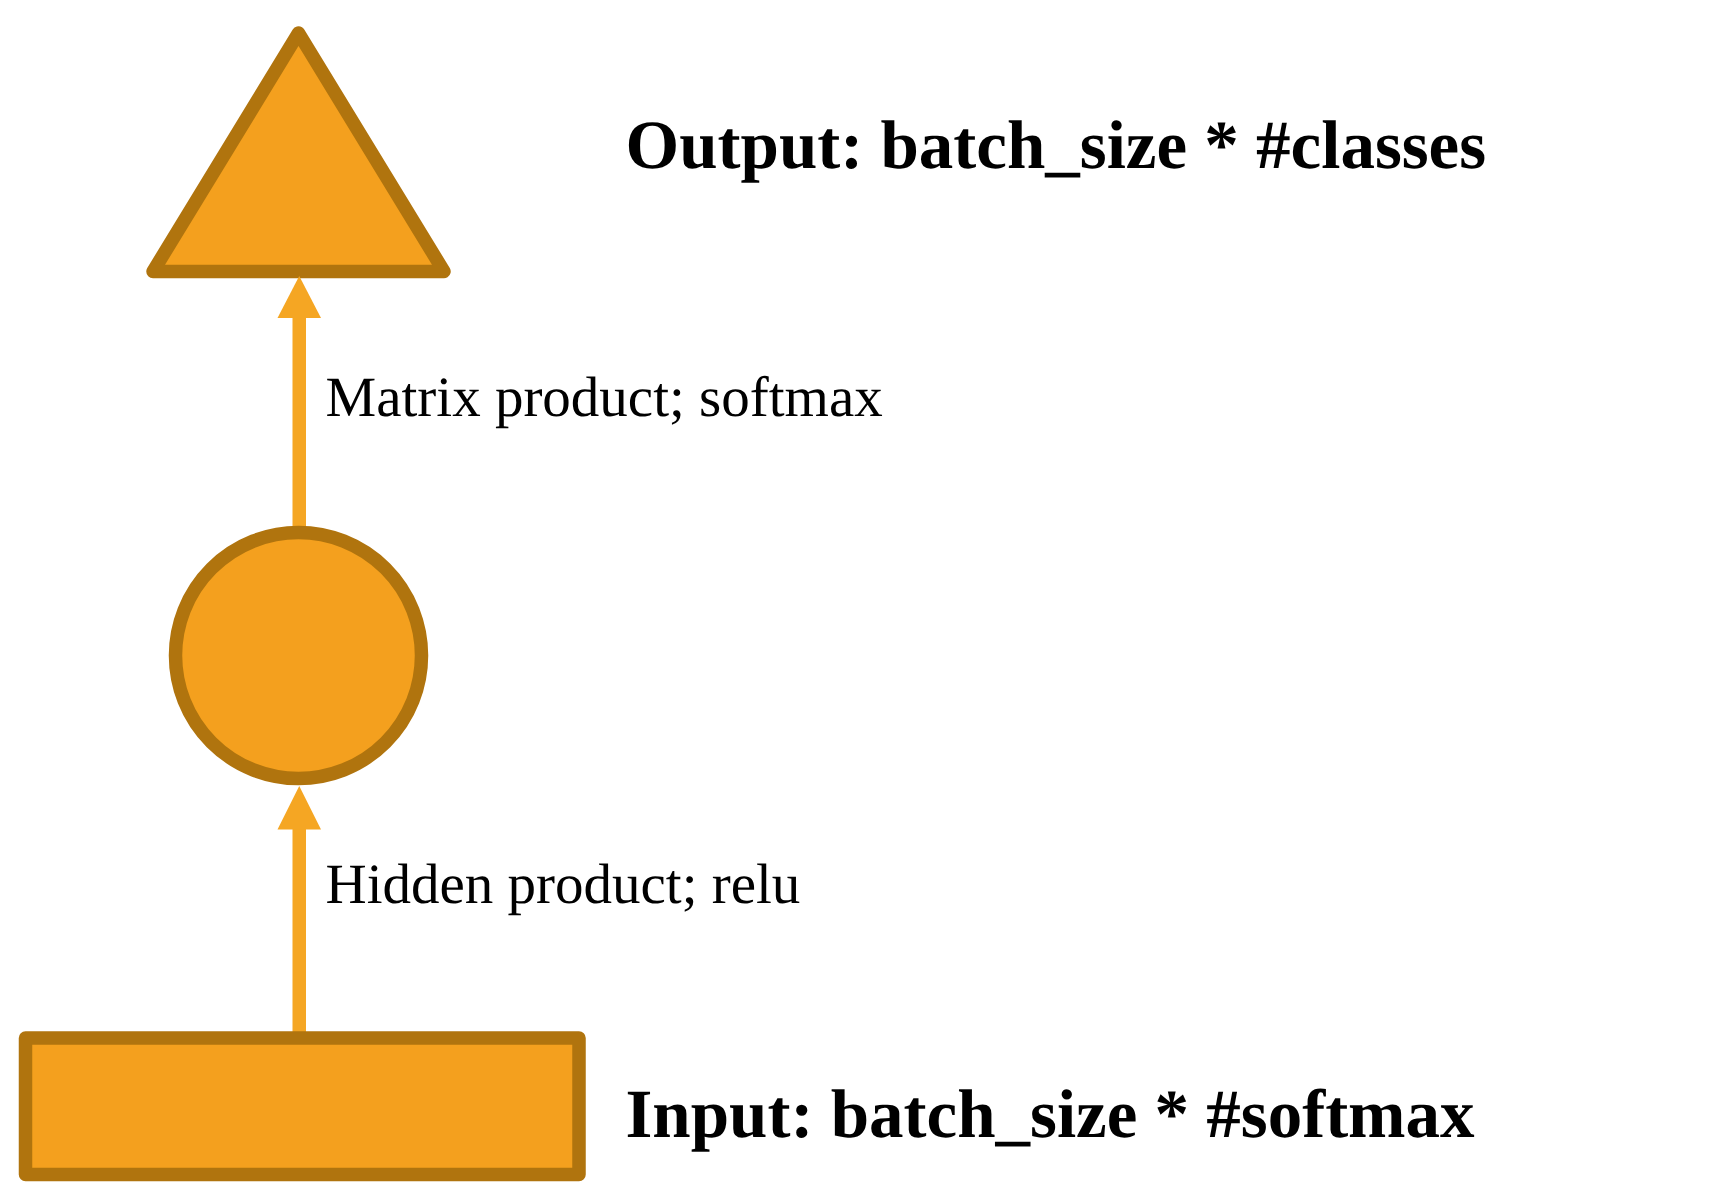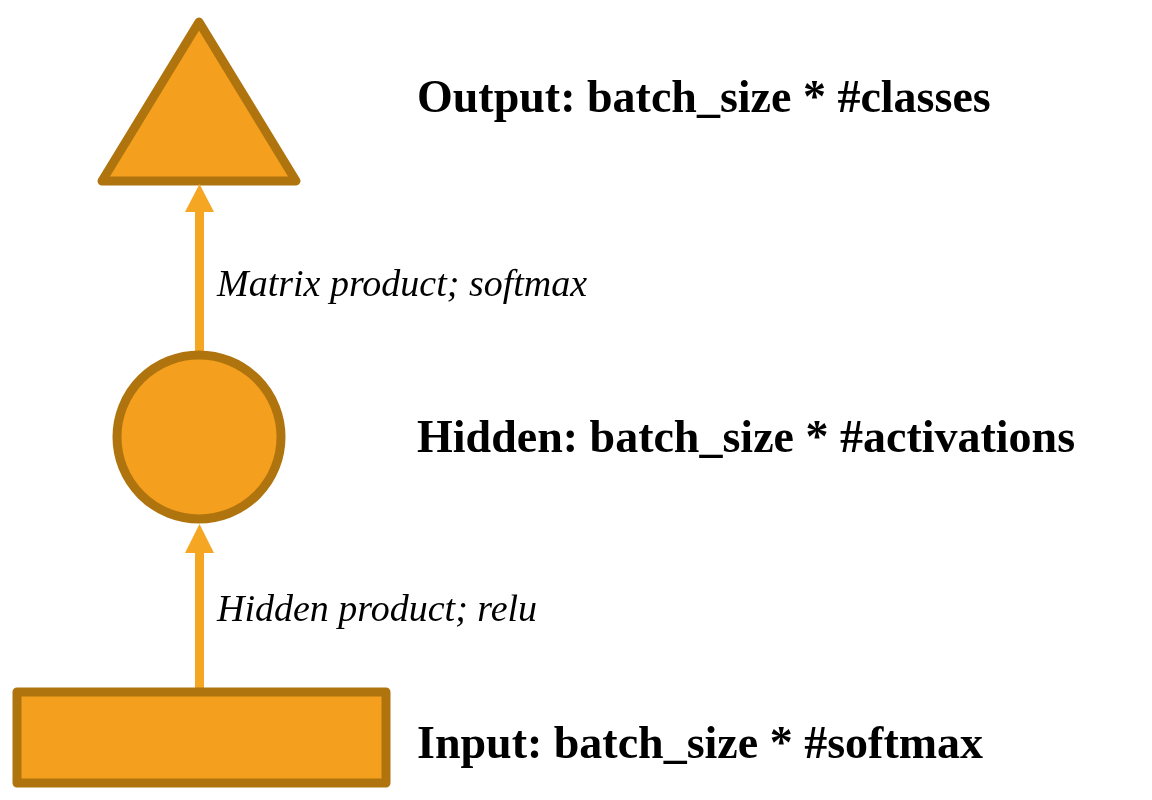--- a/index.html
+++ b/index.html
@@ -36,23 +36,21 @@
     line-height: 1;
   }
   .layer-label {
     font-size: 46px;
     font-style: normal;
     font-weight: bold;
     letter-spacing: 0px;
   }
   .edge-label {
     font-size: 38px;
-    font-style: italic;
     font-weight: normal;
-    margin-top: 18px;
   }
   #label-output   { left: 417px; top: 74px;  }
   #label-hidden   { left: 417px; top: 414px; }
   #label-input    { left: 417px; top: 720px; }
   #label-edge-top { left: 217px; top: 246px; }
   #label-edge-bot { left: 217px; top: 571px; }
 </style>
 </head>
 <body style="background: rgb(255, 255, 255);">
 
@@ -74,19 +72,18 @@
       <polygon points="199.5,524 214,553 185,553" fill="#F5A623"></polygon>
     </g>
 
     <rect x="17" y="692" width="369" height="91" fill="#F4A01E" stroke="#B0740E" stroke-width="9" stroke-linejoin="round"></rect>
   </svg>
 
   <div class="label layer-label" id="label-output" style="color: rgb(0, 0, 0);">Output: batch_size * #classes</div>
 
   <div class="label edge-label" id="label-edge-top" style="color: rgb(0, 0, 0);">Matrix product; softmax</div>
 
-  <div class="label layer-label" id="label-hidden" style="color: rgb(0, 0, 0);">Hidden: batch_size * #activations</div>
 
   <div class="label edge-label" id="label-edge-bot" style="color: rgb(0, 0, 0);">Hidden product; relu</div>
 
   <div class="label layer-label" id="label-input" style="color: rgb(0, 0, 0);">Input: batch_size * #softmax</div>
 
 </div>
 
 </body></html>

